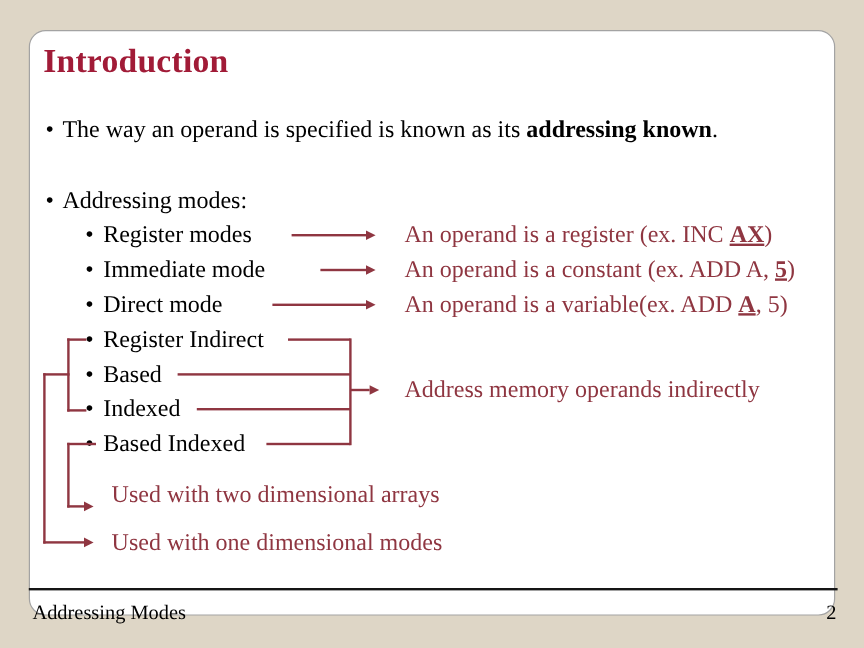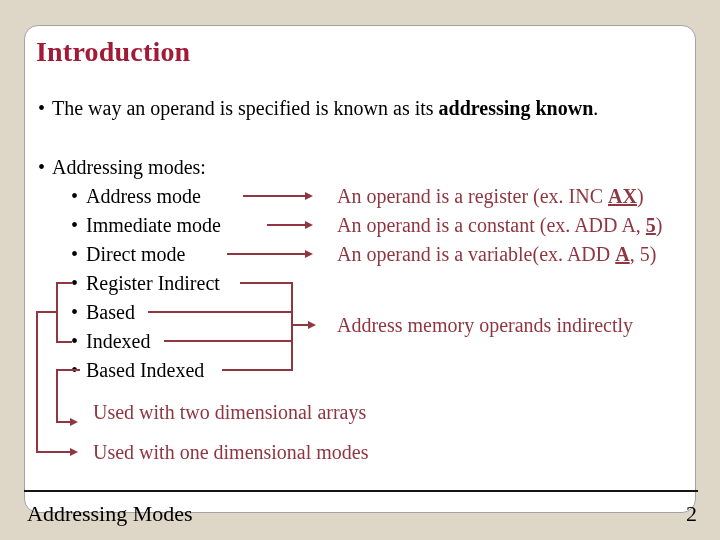--- a/index.html
+++ b/index.html
@@ -30,36 +30,36 @@
   
   .hline{height:2px;background:#8f3641;}
   .vline{width:2px;background:#8f3641;}
   .harrow{height:2px;background:#8f3641;}
   .harrow::after{
     content:"";position:absolute;right:-8px;top:-3px;
     border-left:8px solid #8f3641;
     border-top:4px solid transparent;border-bottom:4px solid transparent;
   }
   .footer-line{left:24px;top:490px;width:674px;height:2px;background:#151515;}
-  .footer-text{font-size:22px;color:#000;white-space:nowrap;}
+  .footer-text{font-size:17px;color:#000;white-space:nowrap;}
 </style>
 </head>
 <body>
 
 <div class="abs card"></div>
 
 <div class="abs title">Introduction</div>
 
 <div class="abs body-text li" style="left:38px;top:96px;">
   <span>The way an operand is specified is known as its </span><b>addressing known</b><span>.</span>
 </div>
 
 <div class="abs body-text li" style="left:38px;top:155px;">Addressing modes:</div>
 
-<div class="abs body-text li sub" style="left:71px;top:184px;">Address mode</div>
+<div class="abs body-text li sub" style="left:71px;top:184px;">Register modes</div>
 <div class="abs body-text li sub" style="left:71px;top:213px;">Immediate mode</div>
 <div class="abs body-text li sub" style="left:71px;top:242px;">Direct mode</div>
 <div class="abs body-text li sub" style="left:71px;top:271px;">Register Indirect</div>
 <div class="abs body-text li sub" style="left:71px;top:300px;">Based</div>
 <div class="abs body-text li sub" style="left:71px;top:329px;">Indexed</div>
 <div class="abs body-text li sub" style="left:71px;top:358px;">Based Indexed</div>
 
 <div class="abs harrow" style="left:243px;top:195px;width:62px;"></div>
 <div class="abs harrow" style="left:267px;top:224px;width:38px;"></div>
 <div class="abs harrow" style="left:227px;top:253px;width:78px;"></div>

